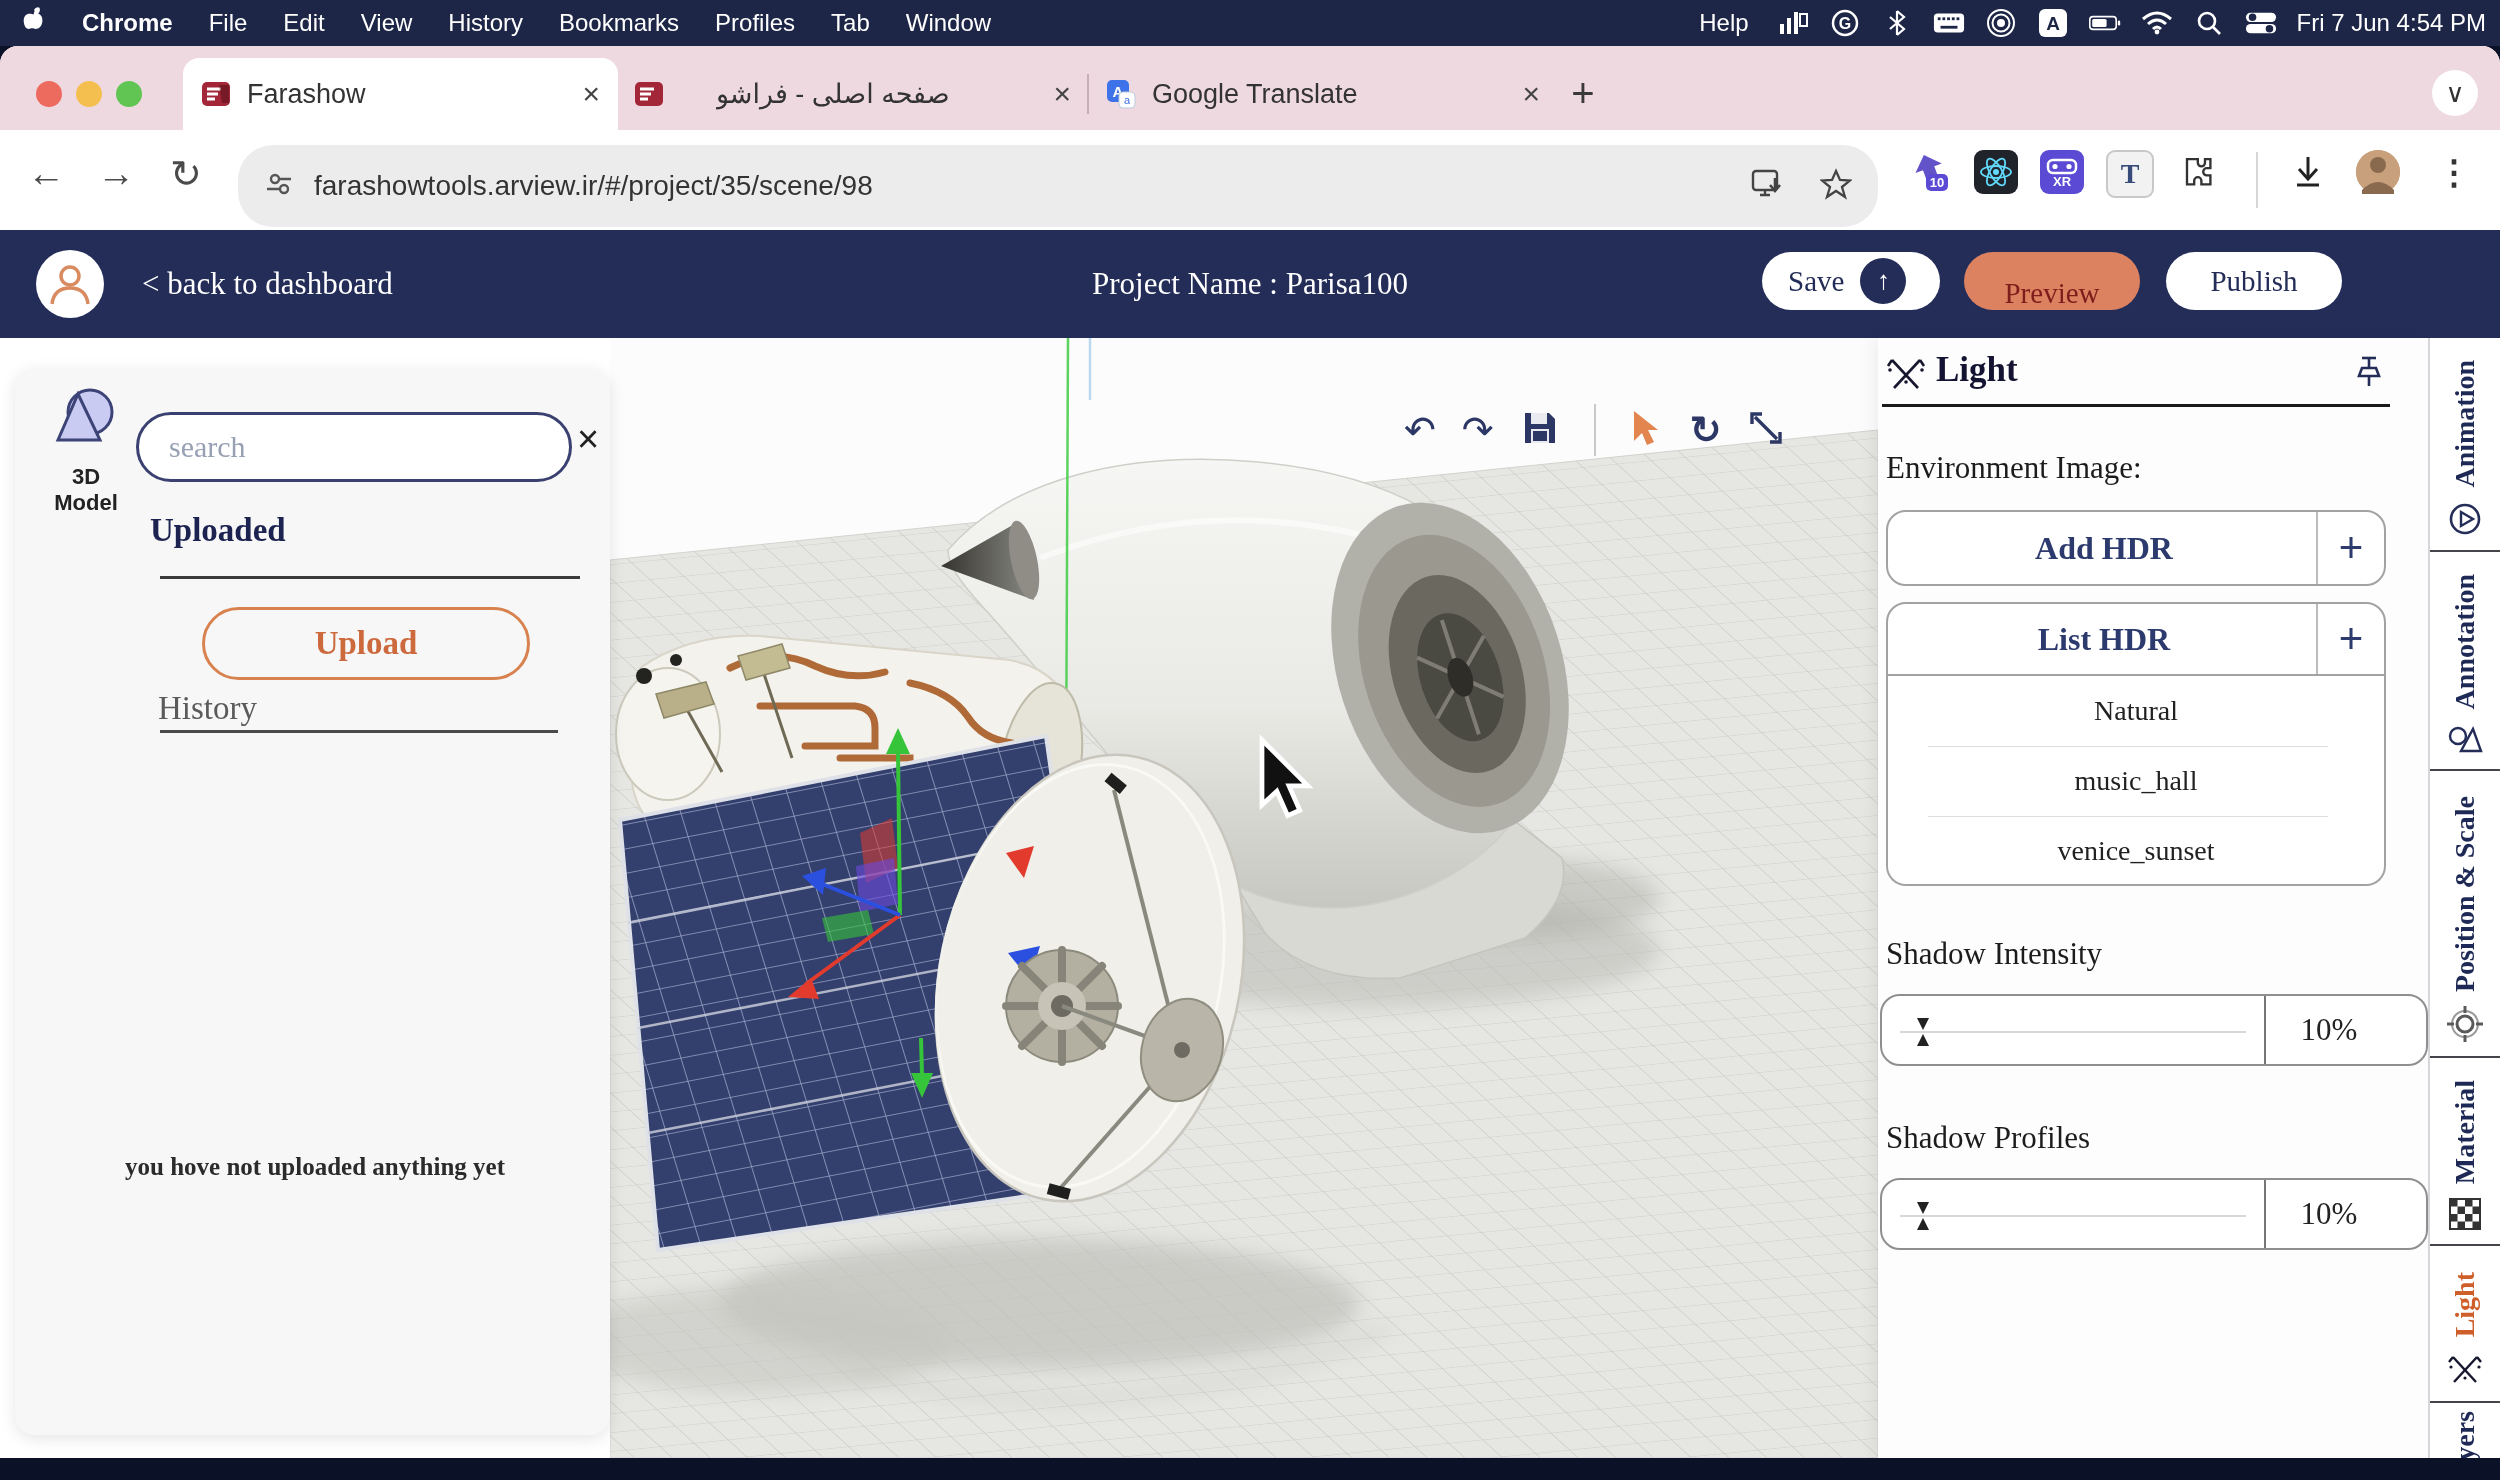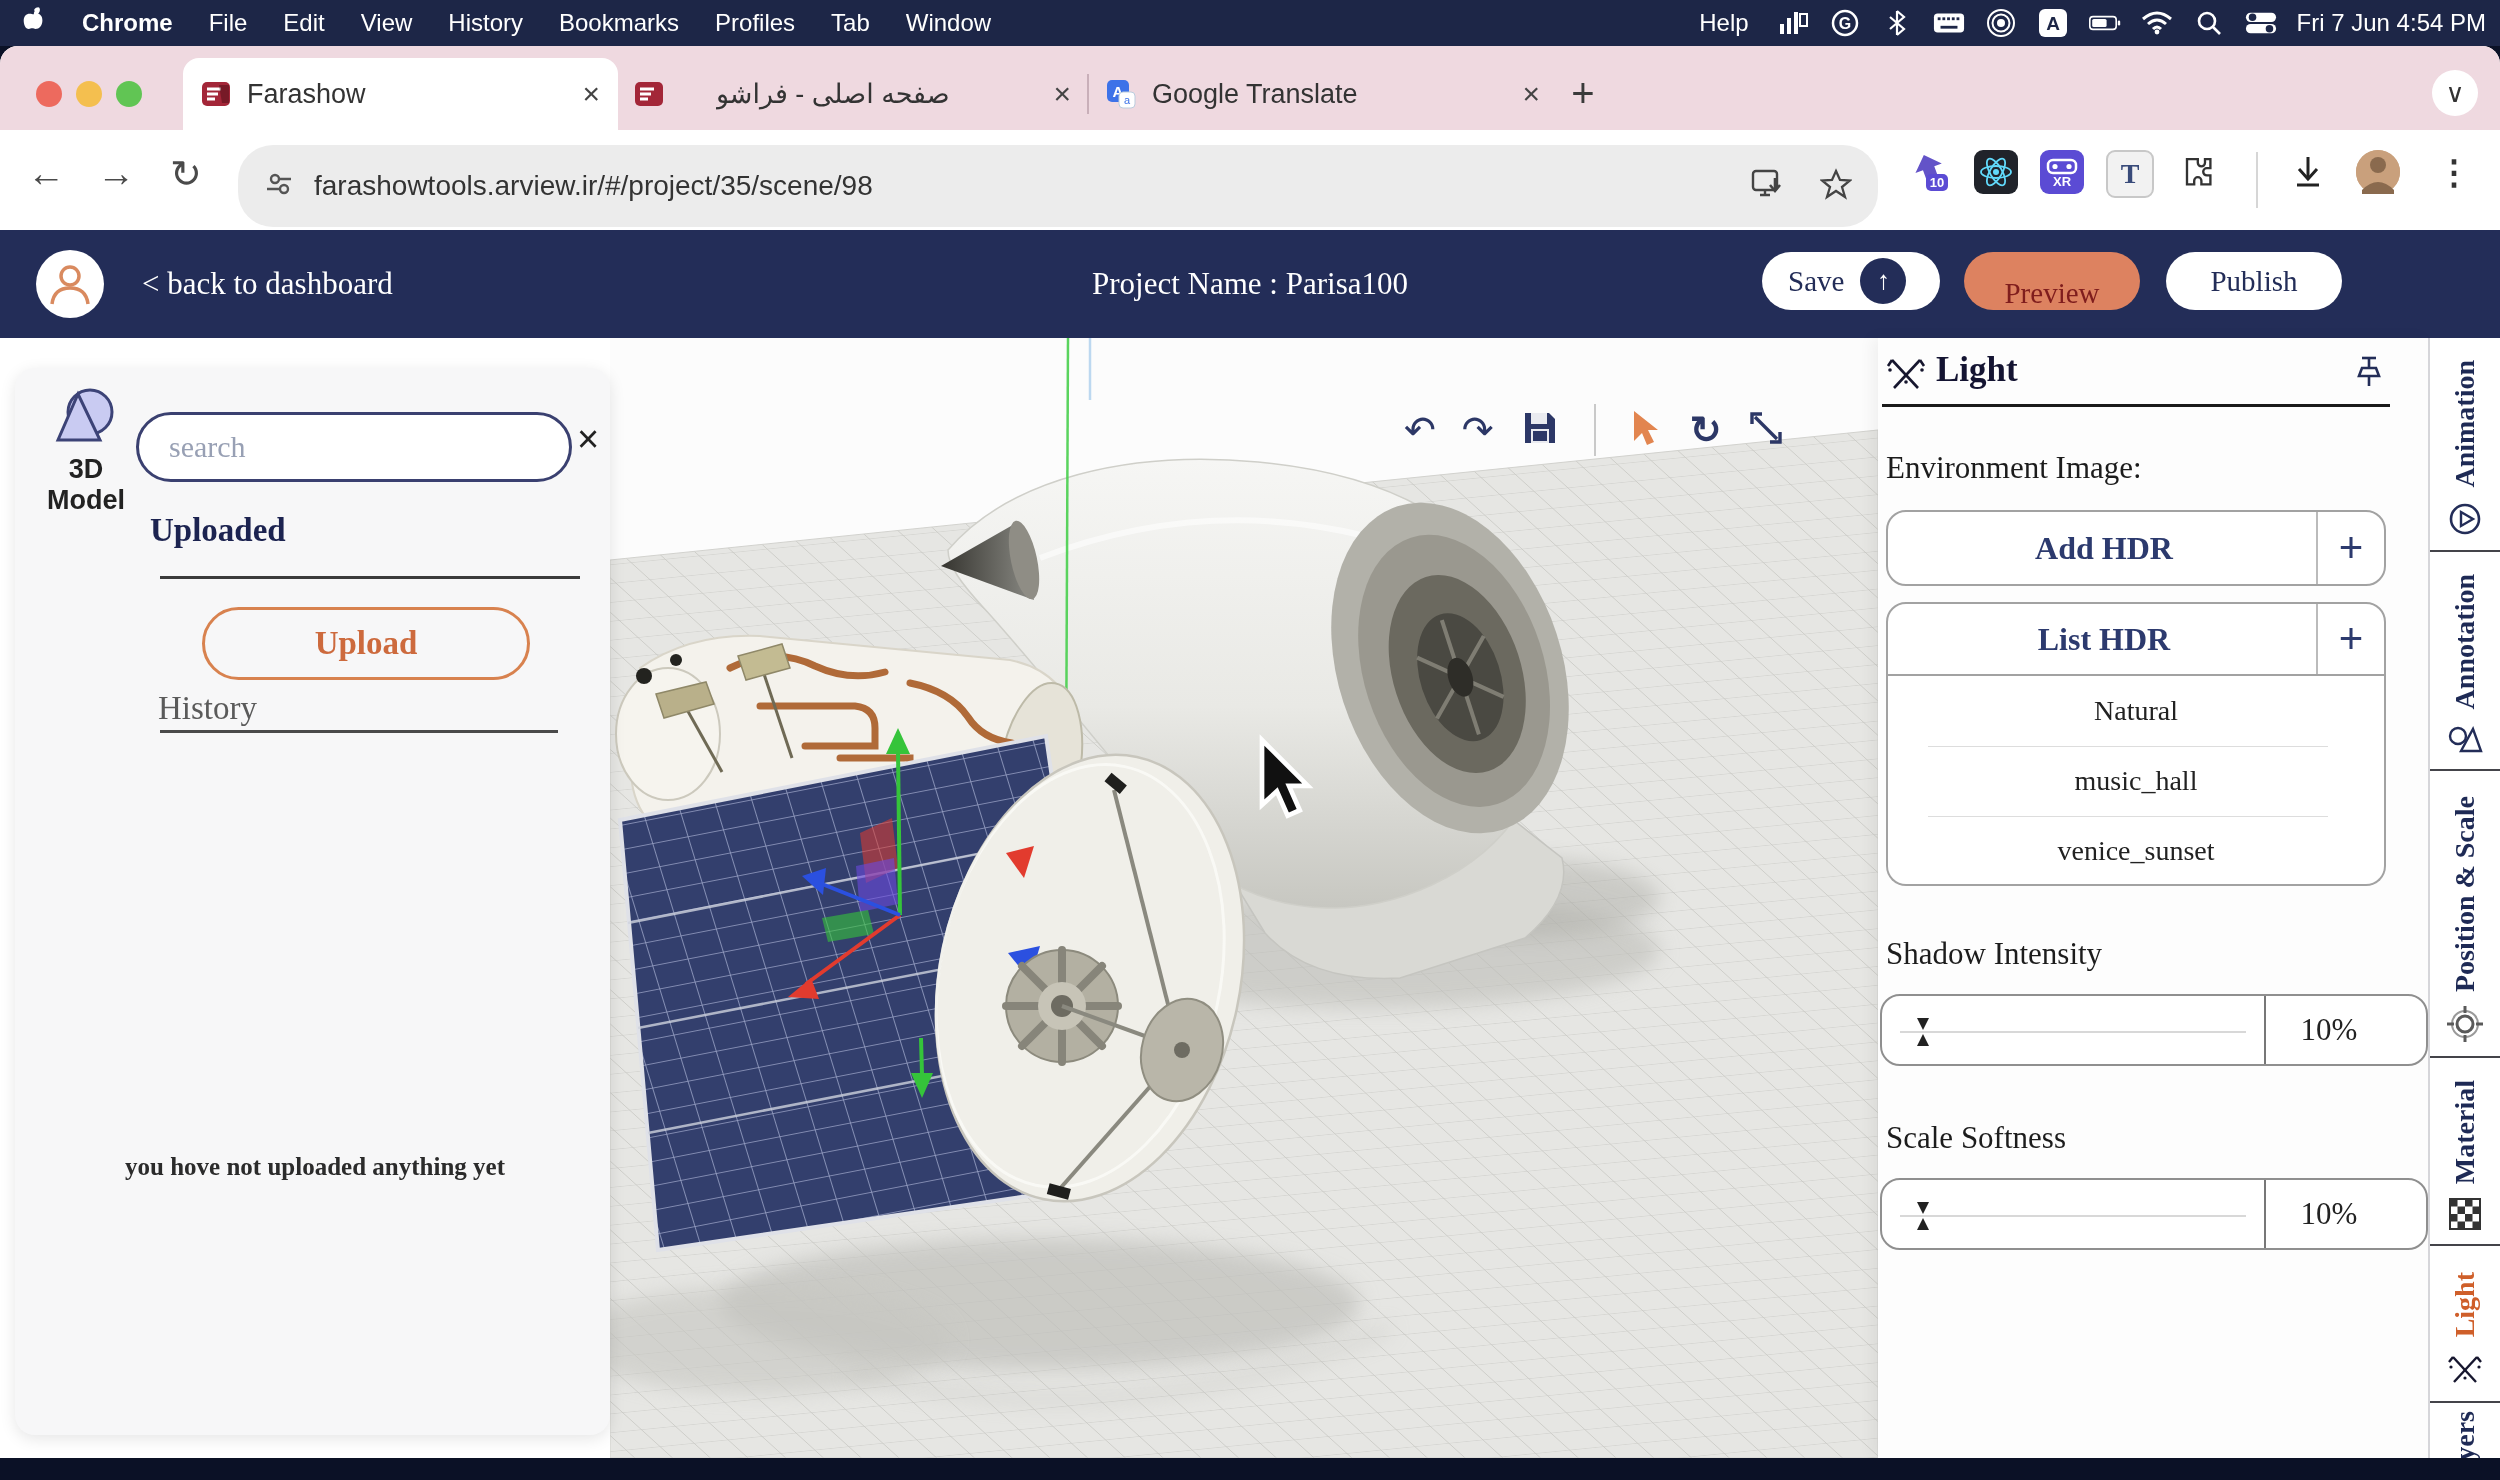--- a/index.html
+++ b/index.html
@@ -44,21 +44,21 @@
   .hbtn.white{background:#fff;color:#232d58;}
   .hbtn.orange{background:#dd8260;color:#7f1d1d;align-items:flex-end;}
   .save-circ{width:46px;height:46px;border-radius:50%;background:#232d58;color:#fff;display:flex;align-items:center;justify-content:center;font-size:26px;margin-left:16px;}
 
   
   .content{position:absolute;left:0;top:292px;width:2500px;height:1120px;background:#fff;}
 
   
   .lpanel{position:absolute;left:15px;top:30px;width:595px;height:1067px;background:#f7f7f8;border-radius:20px;box-shadow:0 4px 16px rgba(0,0,0,.10);}
   .tool-ic{position:absolute;left:28px;top:18px;width:86px;text-align:center;}
-  .tool-label{font-size:27px;font-weight:bold;color:#222;margin-top:2px;}
+  .tool-label{font-size:22px;font-weight:bold;color:#222;margin-top:12px;}
   .search{position:absolute;left:121px;top:44px;width:436px;height:70px;border:3px solid #3a4070;border-radius:36px;background:#fff;padding:0 30px;box-sizing:border-box;font-size:30px;color:#333;font-family:"Liberation Serif",serif;outline:none;}
   .search::placeholder{color:#98a0b4;}
   .panel-close{position:absolute;left:562px;top:52px;font-size:38px;color:#222;line-height:1;}
   .sec-head{position:absolute;font-size:33px;font-weight:bold;font-family:"Liberation Serif",serif;}
   .rule{position:absolute;height:3px;background:#3b3b3b;}
   .upload-btn{position:absolute;left:187px;top:239px;width:328px;height:73px;border:3px solid #d8824f;border-radius:37px;color:#cd6a3d;font-size:33px;font-weight:bold;font-family:"Liberation Serif",serif;display:flex;align-items:center;justify-content:center;background:transparent;}
   .empty-msg{position:absolute;left:60px;top:785px;width:480px;text-align:center;font-size:25px;font-weight:bold;color:#2b2b2b;font-family:"Liberation Serif",serif;}
 
   
   .vp-tools{position:absolute;left:1404px;top:66px;display:flex;align-items:center;gap:26px;}
@@ -583,21 +583,21 @@
         <div class="slider" style="top:656px">
           <div class="track"></div>
           <span class="handle"><svg width="18" height="32" viewBox="0 0 18 32">
                 <path d="M3,2 H15 L9,14 Z" fill="#222"></path>
                 <path d="M3,30 H15 L9,18 Z" fill="#222"></path>
               </svg></span>
           <div class="vdiv"></div>
           <div class="val">10%</div>
         </div>
 
-        <div class="rp-label" style="top:782px">Scale Softness</div>
+        <div class="rp-label" style="top:782px">Shadow Profiles</div>
         <div class="slider" style="top:840px">
           <div class="track"></div>
           <span class="handle"><svg width="18" height="32" viewBox="0 0 18 32">
                 <path d="M3,2 H15 L9,14 Z" fill="#222"></path>
                 <path d="M3,30 H15 L9,18 Z" fill="#222"></path>
               </svg></span>
           <div class="vdiv"></div>
           <div class="val">10%</div>
         </div>
       </div>

